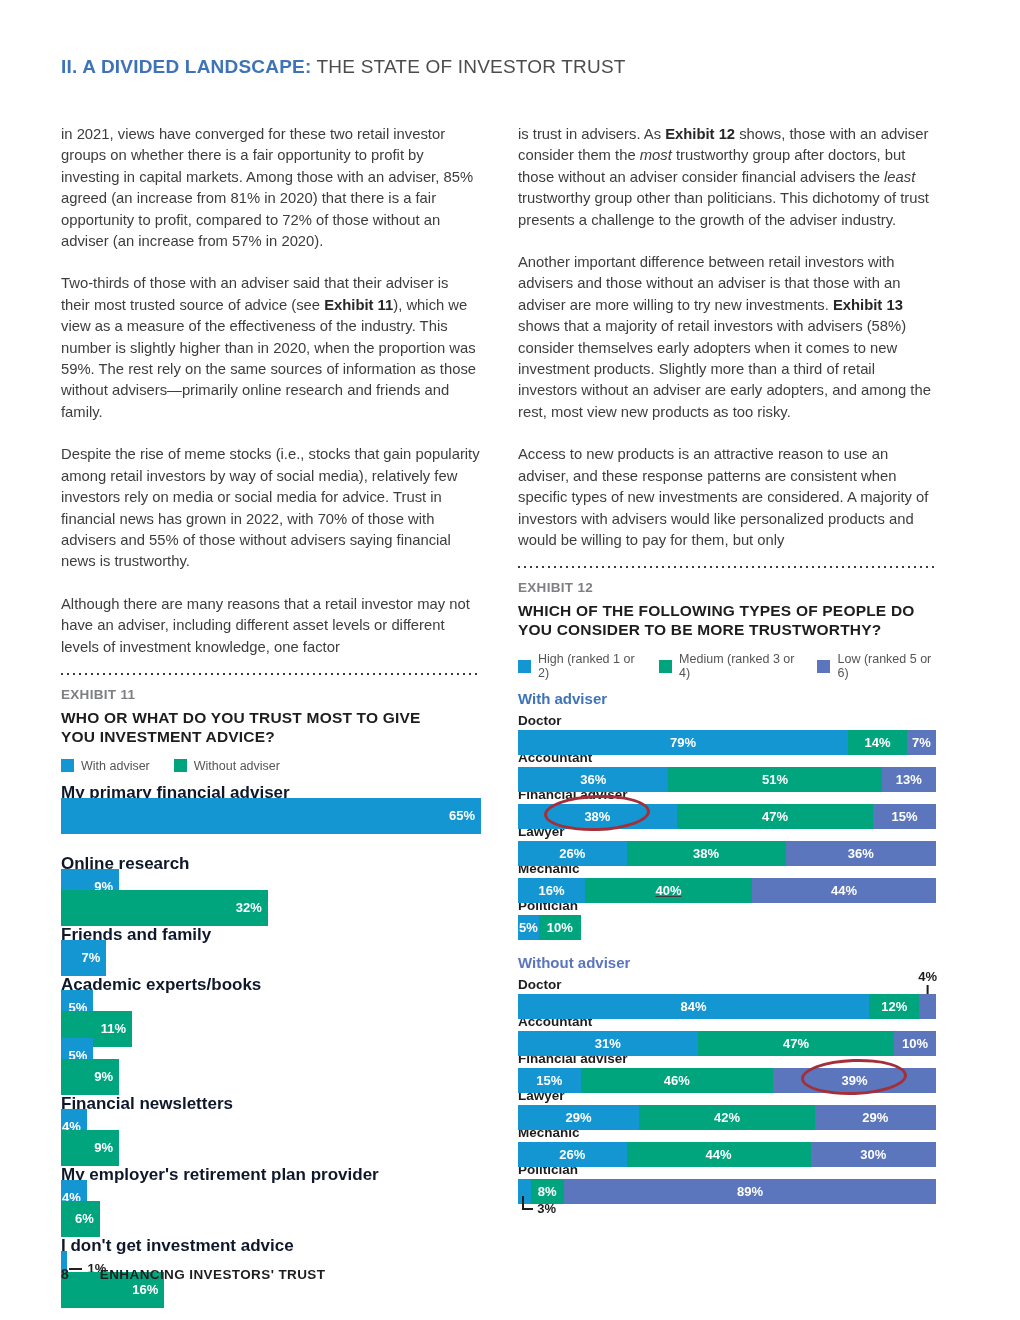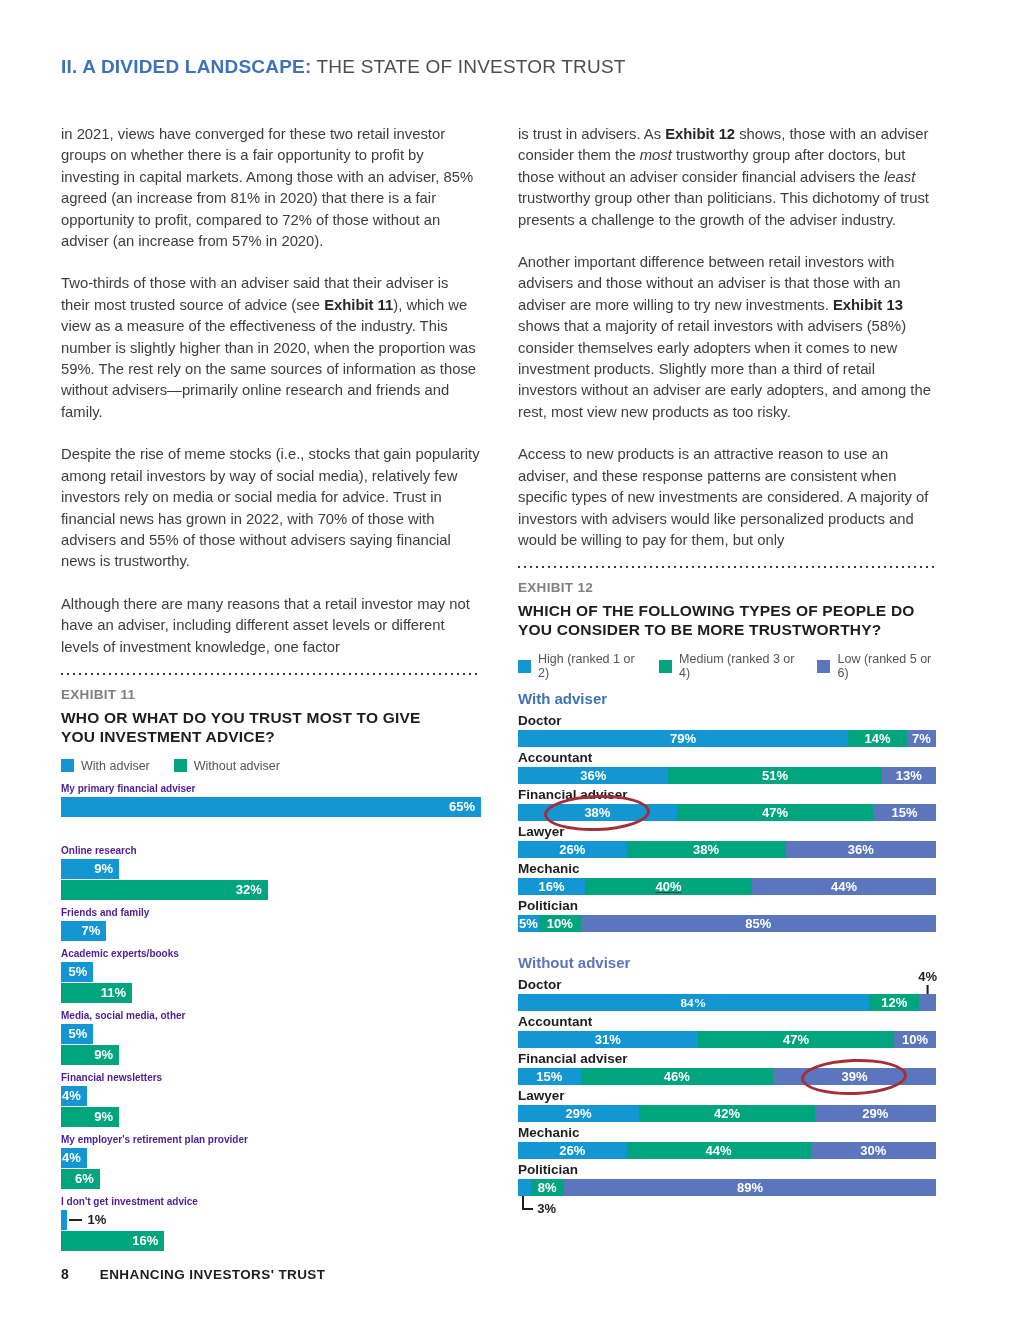--- a/index.html
+++ b/index.html
@@ -23,34 +23,34 @@
     background-image:repeating-linear-gradient(to right,#3c3c3c 0 2px,transparent 2px 6px); }
   .exhibit-label { font-size:13.5px; font-weight:700; color:#7d7f83; letter-spacing:.3px; margin-bottom:6px; }
   .exhibit-title { font-size:15.5px; line-height:19px; font-weight:700; color:#1d1d1e; letter-spacing:.2px; margin-bottom:13px; }
 
   .legend { display:flex; gap:24px; margin-bottom:10px; }
   .legend-item { display:flex; align-items:center; gap:7px; font-size:12.5px; color:#545557; }
   .swatch { width:13px; height:13px; flex:0 0 auto; }
 
   
   .g-row { margin-bottom:7px; }
-  .g-cat { font-size:10px; font-weight:700; color:#4c1d95; margin-bottom:3px; }
+  .g-cat { font-size:17px; font-weight:700; color:#0f172a; margin-bottom:3px; }
   .g-barline { display:flex; align-items:center; height:20px; margin-bottom:1px; }
-  .g-bar { height:20px; display:flex; align-items:center; justify-content:flex-end; }
+  .g-bar { height:36px; display:flex; align-items:center; justify-content:flex-end; }
   .g-bar span { color:#fff; font-size:13px; font-weight:700; padding-right:6px; white-space:nowrap; }
   .g-spacer { height:20px; margin-bottom:1px; }
   .g-dash { width:13px; height:2px; background:#222; margin-left:2px; }
   .g-outlabel { font-size:13px; font-weight:700; color:#1d1d1e; margin-left:5px; }
 
   
   .grp-head { font-size:15px; font-weight:700; margin:4px 0 6px; }
   .s-row { margin-bottom:3px; }
   .s-cat { font-size:13.5px; font-weight:700; color:#1d1d1e; margin-bottom:2px; }
   .s-bar { position:relative; display:flex; height:17px; width:100%; }
-  .s-seg { height:17px; display:flex; align-items:center; justify-content:center; position:relative; }
+  .s-seg { height:25px; display:flex; align-items:center; justify-content:center; position:relative; }
   .s-seg span { color:#fff; font-size:13px; font-weight:700; white-space:nowrap; }
   .ellipse { position:absolute; width:106px; height:36px; top:50%; transform:translate(-50%,-50%) rotate(-2deg);
     border:3.5px solid #a42f38; border-radius:50%; pointer-events:none; z-index:3; }
   .callout-above { position:absolute; bottom:100%; transform:translateX(-50%);
     display:flex; flex-direction:column; align-items:center; z-index:2; }
   .callout-above .co-label { font-size:13px; font-weight:700; color:#1d1d1e; line-height:14px; }
   .callout-above .co-line { width:2px; height:9px; background:#1d1d1e; margin-top:1px; }
   .callout-below { position:absolute; top:100%; display:flex; align-items:flex-end; z-index:2; }
   .callout-below .co-elbow { width:11px; height:14px; border-left:2px solid #1d1d1e; border-bottom:2px solid #1d1d1e; }
   .callout-below .co-label { font-size:13px; font-weight:700; color:#1d1d1e; margin-left:4px; line-height:13px; position:relative; top:5px; }
@@ -128,21 +128,20 @@
                     <span>5%</span>
                   </div>
                 </div>
                 <div class="g-barline">
                   <div class="g-bar" style="background: rgb(0, 165, 126); width: 16.9231%;">
                     <span>11%</span>
                   </div>
                 </div>
               </div>
               <div class="g-row">
-                <div class="g-cat">Media, social media, other</div>
                 <div class="g-barline">
                   <div class="g-bar" style="background: rgb(20, 150, 210); width: 7.69231%;">
                     <span>5%</span>
                   </div>
                 </div>
                 <div class="g-barline">
                   <div class="g-bar" style="background: rgb(0, 165, 126); width: 13.8462%;">
                     <span>9%</span>
                   </div>
                 </div>
@@ -288,30 +287,27 @@
               </div>
               <div class="s-row">
                 <div class="s-cat">Politician</div>
                 <div class="s-bar">
                   <div class="s-seg" style="width: 5%; background: rgb(20, 150, 210);">
                     <span>5%</span>
                   </div>
                   <div class="s-seg" style="width: 10%; background: rgb(0, 165, 126);">
                     <span>10%</span>
                   </div>
-                  <div class="s-seg" style="width: 85%; background: rgb(91, 118, 189);">
-                    <span>85%</span>
-                  </div>
                 </div>
               </div>
               <div class="grp-head" style="color: rgb(91, 118, 189); margin-top: 22px;">Without adviser</div>
               <div class="s-row">
                 <div class="s-cat">Doctor</div>
                 <div class="s-bar">
-                  <div class="s-seg" style="width: 84%; background: rgb(20, 150, 210); font-family: Liberation Serif, serif;">
+                  <div class="s-seg" style="width: 84%; background: rgb(20, 150, 210);">
                     <span>84%</span>
                   </div>
                   <div class="s-seg" style="width: 12%; background: rgb(0, 165, 126);">
                     <span>12%</span>
                   </div>
                   <div class="s-seg" style="width: 4%; background: rgb(91, 118, 189);"></div>
                   <div class="callout-above" style="left: 98%;">
                     <div class="co-label">4%</div>
                     <div class="co-line"></div>
                   </div>

